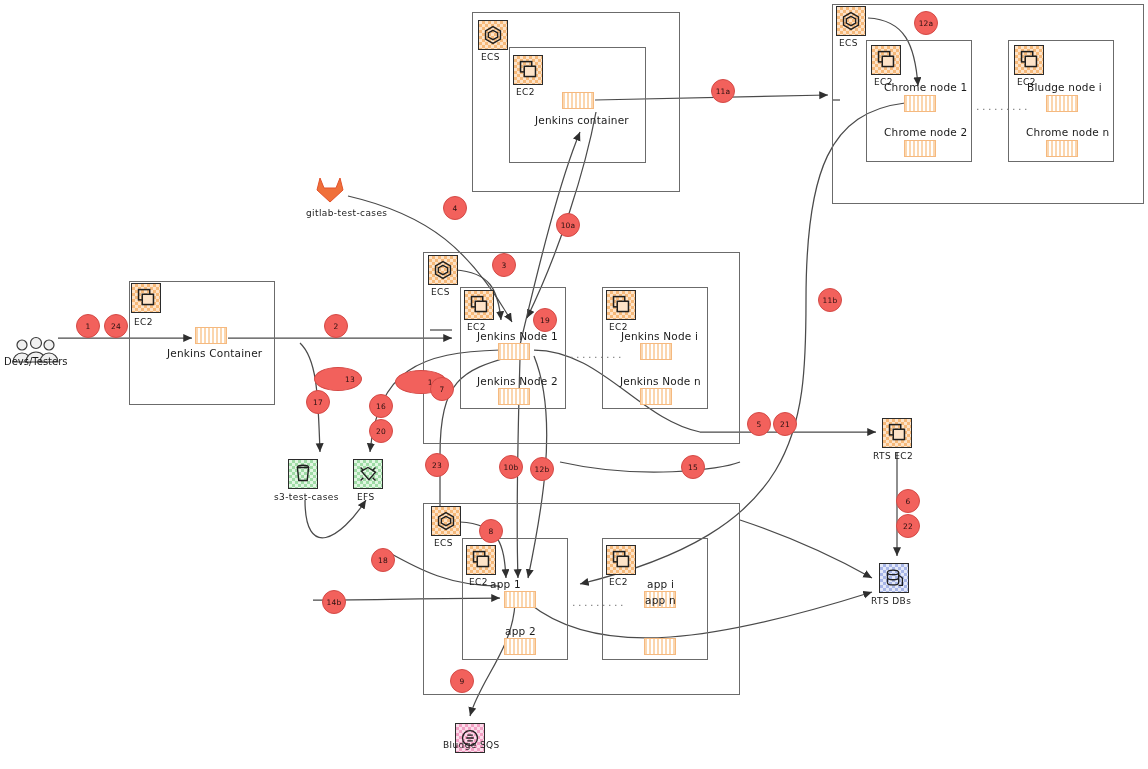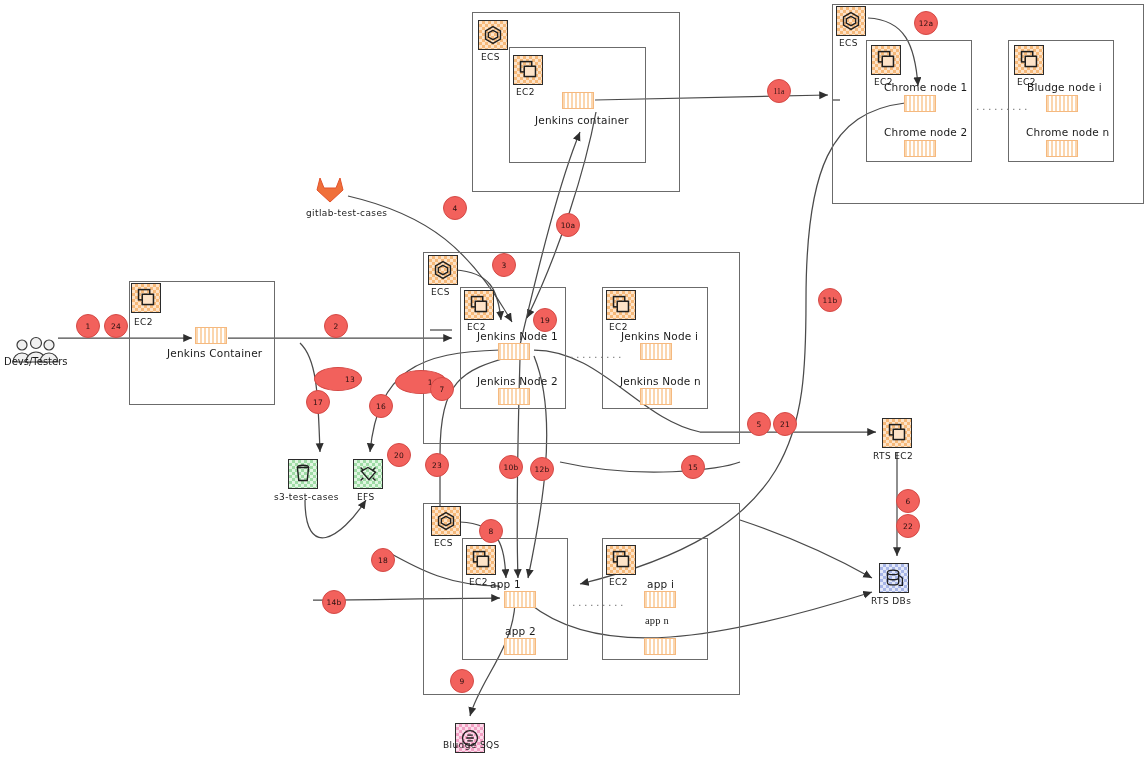--- a/index.html
+++ b/index.html
@@ -339,42 +339,42 @@
   <div class="node-label" style="left:620px;top:375px;">Jenkins Node n</div>
   <div class="container-icon" style="left:640px;top:388px;"></div>
 
   <div class="node-label" style="left:490px;top:578px;">app 1</div>
   <div class="container-icon" style="left:504px;top:591px;"></div>
   <div class="node-label" style="left:505px;top:625px;">app 2</div>
   <div class="container-icon" style="left:504px;top:638px;"></div>
 
   <div class="node-label" style="left:647px;top:578px;">app i</div>
   <div class="container-icon" style="left:644px;top:591px;"></div>
-  <div class="node-label" style="left:645px;top:615px;font-family:Liberation Serif, serif;">app n</div>
+  <div class="node-label" style="left:645px;top:594px;">app n</div>
   <div class="container-icon" style="left:644px;top:638px;"></div>
 
   <div class="dots" style="left:976px;top:100px;">.........</div>
   <div class="dots" style="left:570px;top:348px;">.........</div>
   <div class="dots" style="left:572px;top:596px;">.........</div>
 
   <div class="badge" style="left:76px;top:314px;">1</div>
   <div class="badge" style="left:104px;top:314px;">24</div>
   <div class="badge" style="left:324px;top:314px;">2</div>
   <div class="badge" style="left:443px;top:196px;">4</div>
   <div class="badge" style="left:492px;top:253px;">3</div>
   <div class="badge" style="left:556px;top:213px;">10a</div>
   <div class="badge" style="left:533px;top:308px;">19</div>
-  <div class="badge" style="left:767px;top:79px;font-family:Liberation Serif, serif;">11a</div>
+  <div class="badge" style="left:711px;top:79px;">11a</div>
   <div class="badge" style="left:914px;top:11px;">12a</div>
   <div class="badge" style="left:818px;top:288px;">11b</div>
   <div class="badge" style="left:314px;top:367px;padding-left:24px;">13</div>
   <div class="badge" style="left:306px;top:390px;">17</div>
   <div class="badge" style="left:395px;top:370px;padding-left:28px;">14a</div>
   <div class="badge" style="left:369px;top:394px;">16</div>
-  <div class="badge" style="left:369px;top:443px;margin-left:18px;">20</div>
+  <div class="badge" style="left:369px;top:419px;">20</div>
   <div class="badge" style="left:430px;top:377px;">7</div>
   <div class="badge" style="left:747px;top:412px;">5</div>
   <div class="badge" style="left:773px;top:412px;">21</div>
   <div class="badge" style="left:425px;top:453px;">23</div>
   <div class="badge" style="left:499px;top:455px;">10b</div>
   <div class="badge" style="left:530px;top:457px;">12b</div>
   <div class="badge" style="left:681px;top:455px;">15</div>
   <div class="badge" style="left:896px;top:489px;">6</div>
   <div class="badge" style="left:896px;top:514px;">22</div>
   <div class="badge" style="left:479px;top:519px;">8</div>

